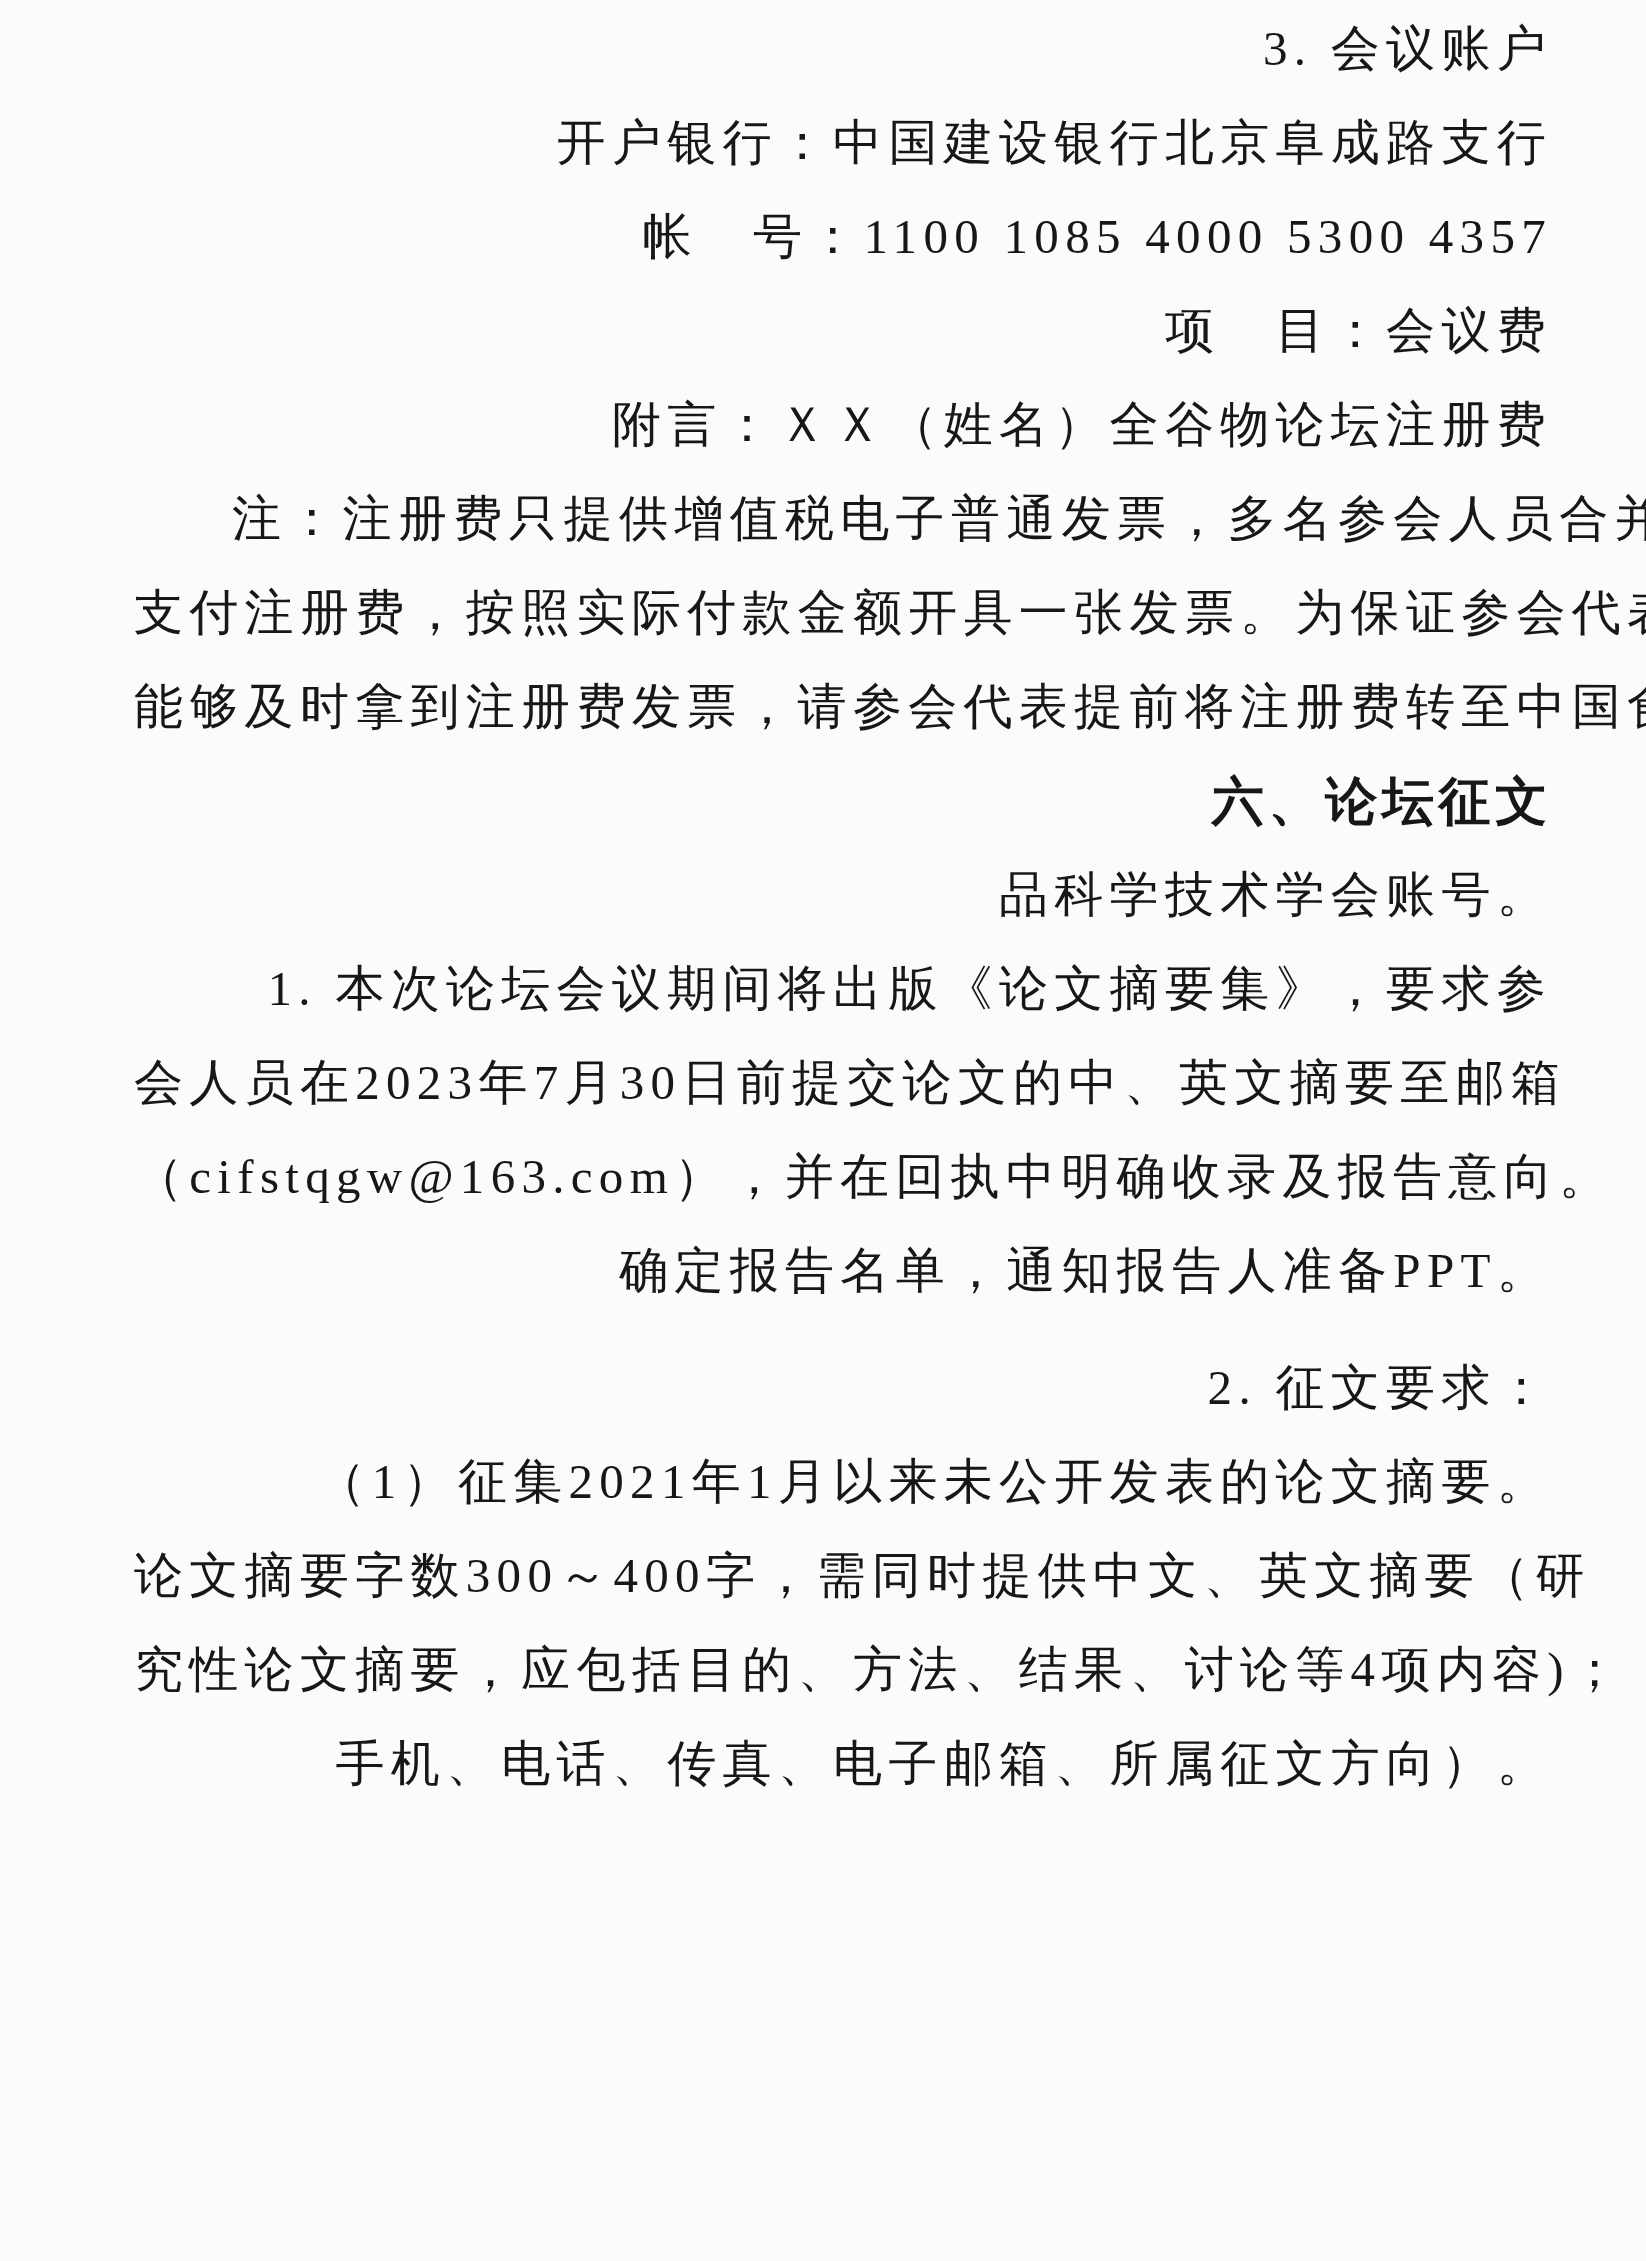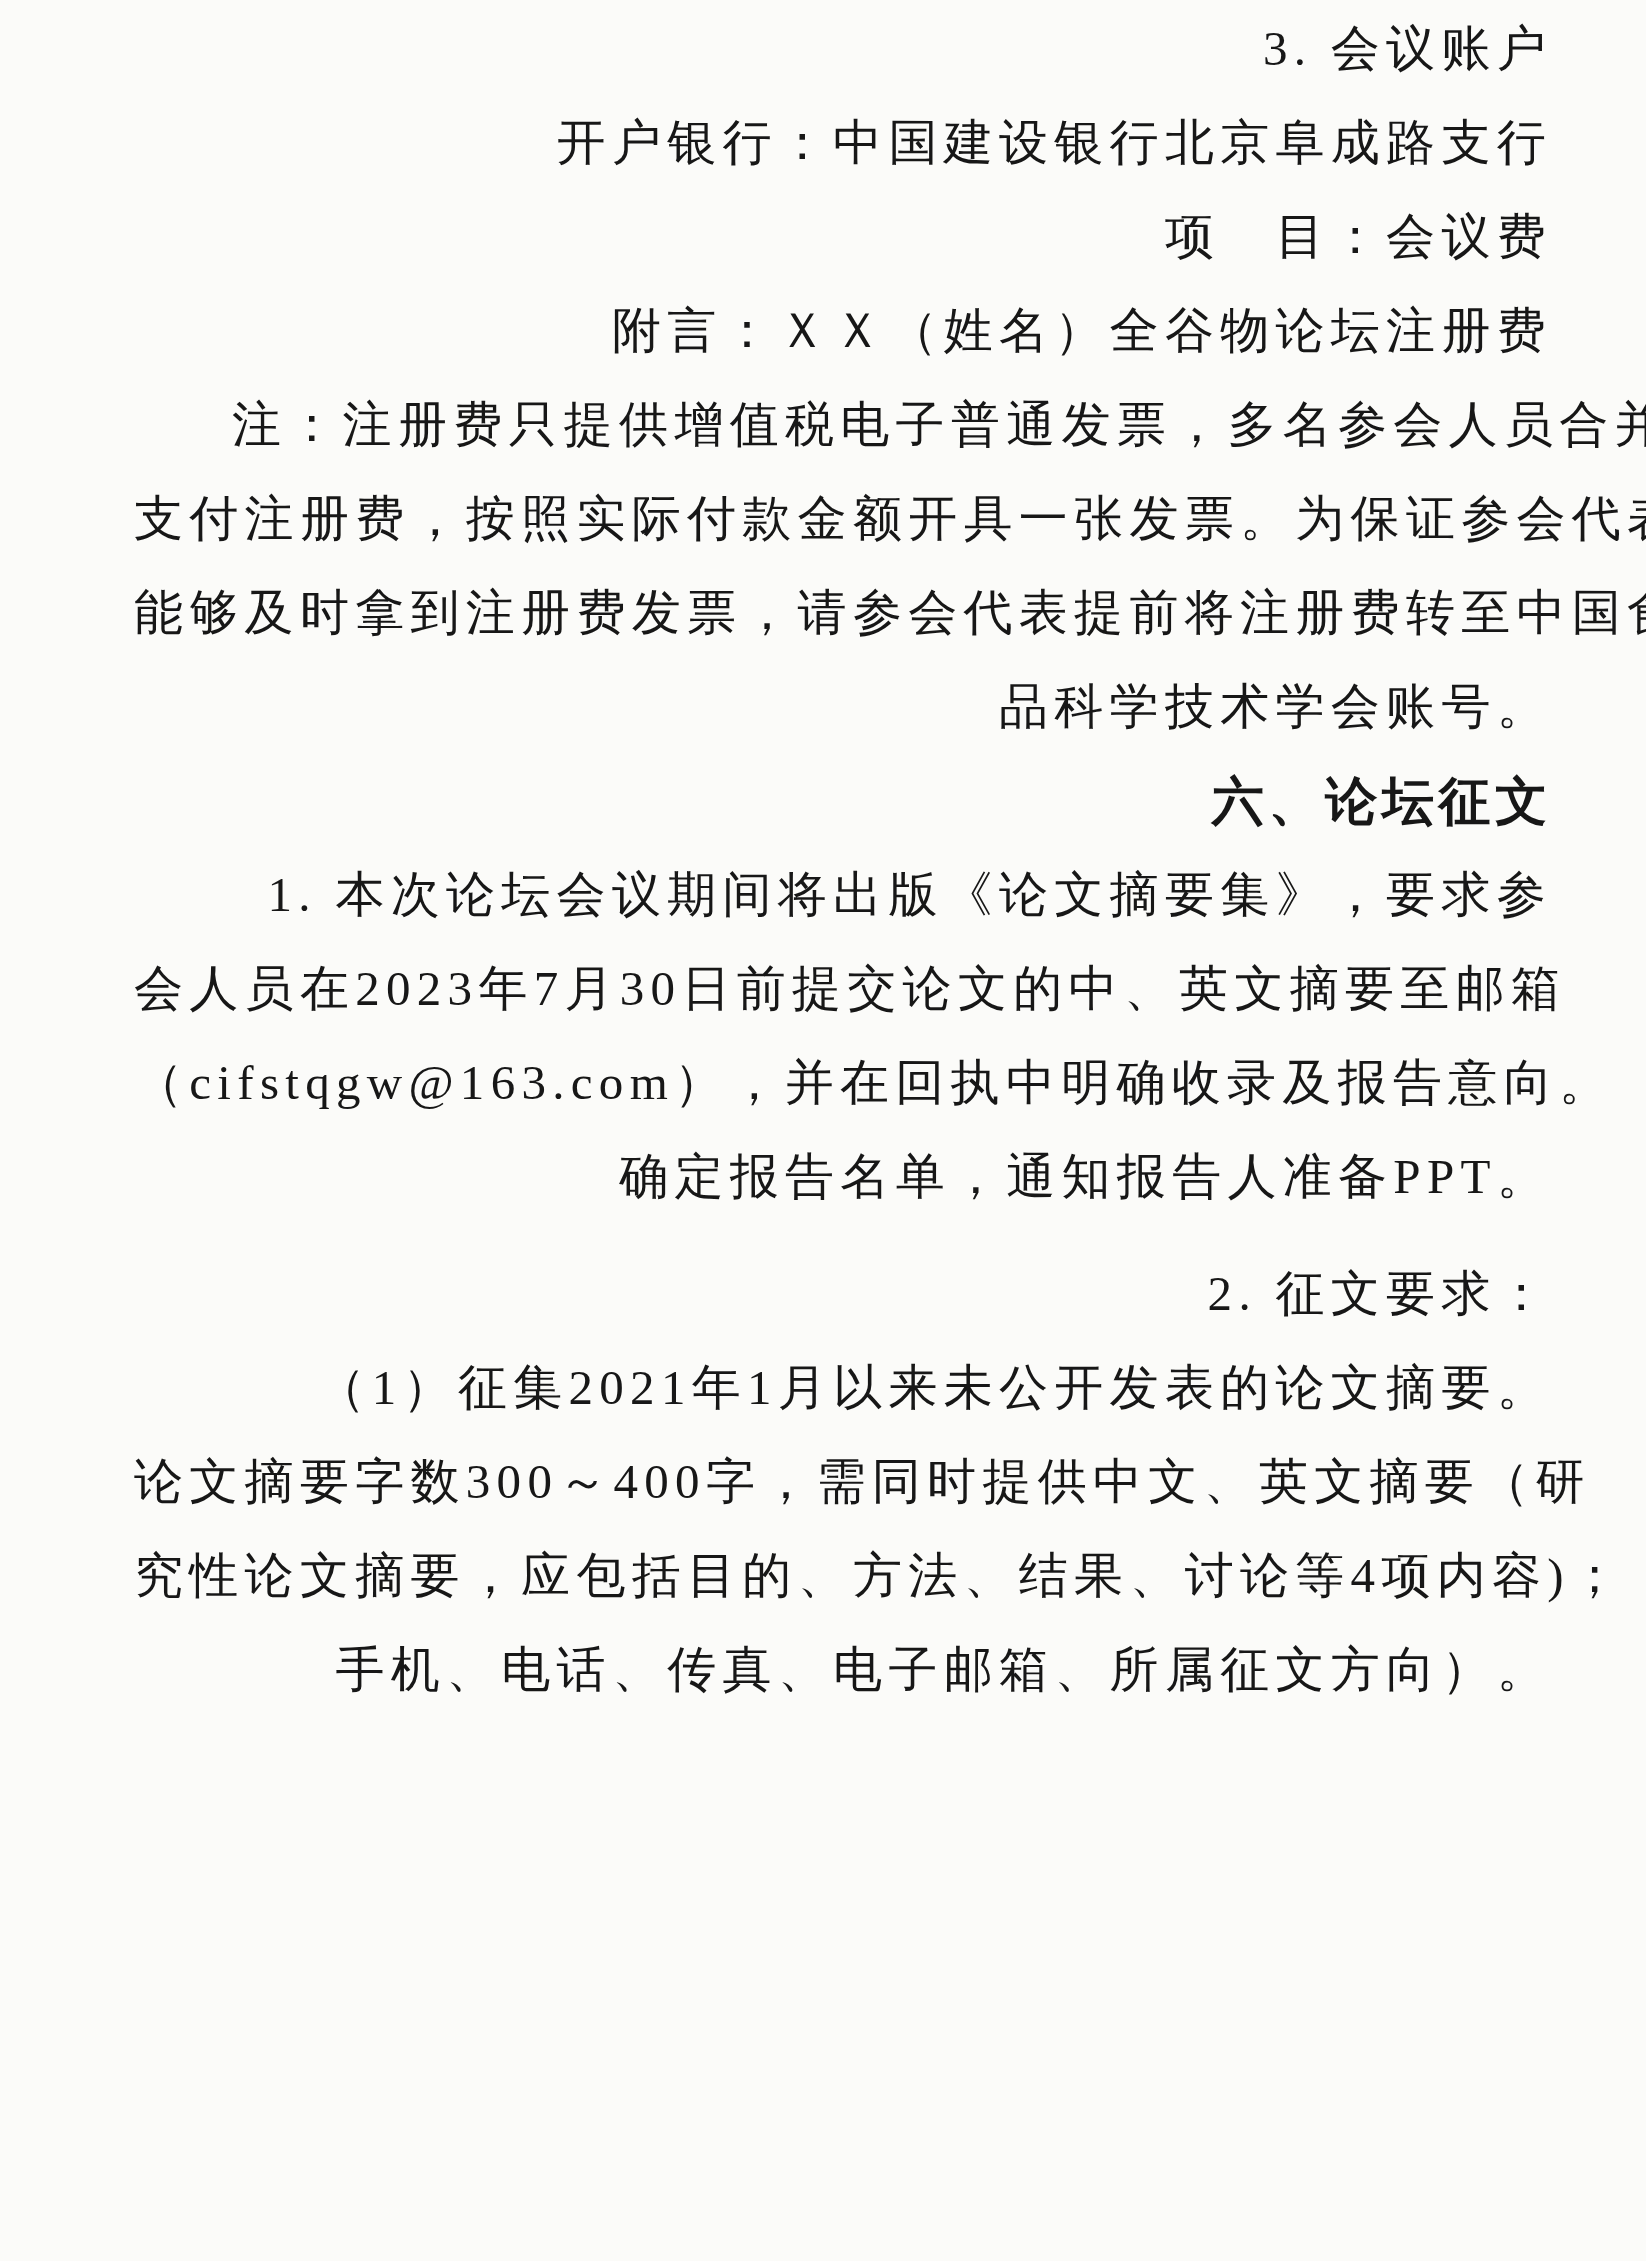--- a/index.html
+++ b/index.html
@@ -39,28 +39,29 @@
     letter-spacing: 4.7px;
   }
 </style>
 </head>
 <body>
 
 <div class="page">
 
   <div class="ln ind1">3.  会议账户</div>
   <div class="ln ind1">开户银行：中国建设银行北京阜成路支行</div>
+  <div class="ln ind1">帐　号：1100 1085 4000 5300 4357</div>
   <div class="ln ind1">项　目：会议费</div>
   <div class="ln ind2">附言：ＸＸ（姓名）全谷物论坛注册费</div>
   <div class="ln ind2">注：注册费只提供增值税电子普通发票，多名参会人员合并</div>
   <div class="ln">支付注册费，按照实际付款金额开具一张发票。为保证参会代表</div>
   <div class="ln">能够及时拿到注册费发票，请参会代表提前将注册费转至中国食</div>
+  <div class="ln sec-heading">六、论坛征文</div>
+
   <div class="ln">品科学技术学会账号。</div>
-
-  <div class="ln sec-heading">六、论坛征文</div>
 
   <div class="ln ind1">1.  本次论坛会议期间将出版《论文摘要集》，要求参</div>
   <div class="ln">会人员在2023年7月30日前提交论文的中、英文摘要至邮箱</div>
   <div class="ln">（cifstqgw@163.com），并在回执中明确收录及报告意向。</div>
   <div class="ln">确定报告名单，通知报告人准备PPT。</div>
 
   <div class="ln ind1 gap-top">2.  征文要求：</div>
   <div class="ln ind15">（1）征集2021年1月以来未公开发表的论文摘要。</div>
   <div class="ln">论文摘要字数300～400字，需同时提供中文、英文摘要（研</div>
   <div class="ln">究性论文摘要，应包括目的、方法、结果、讨论等4项内容)；</div>

